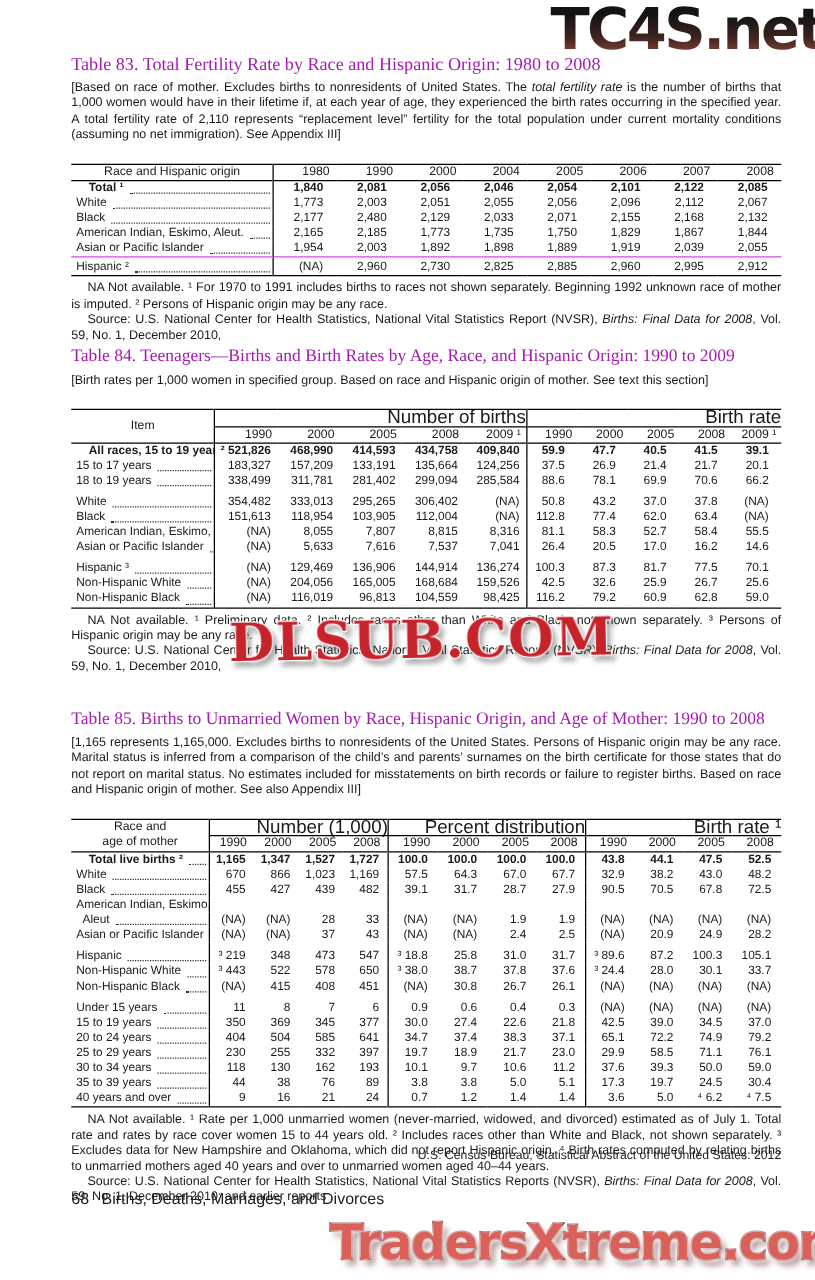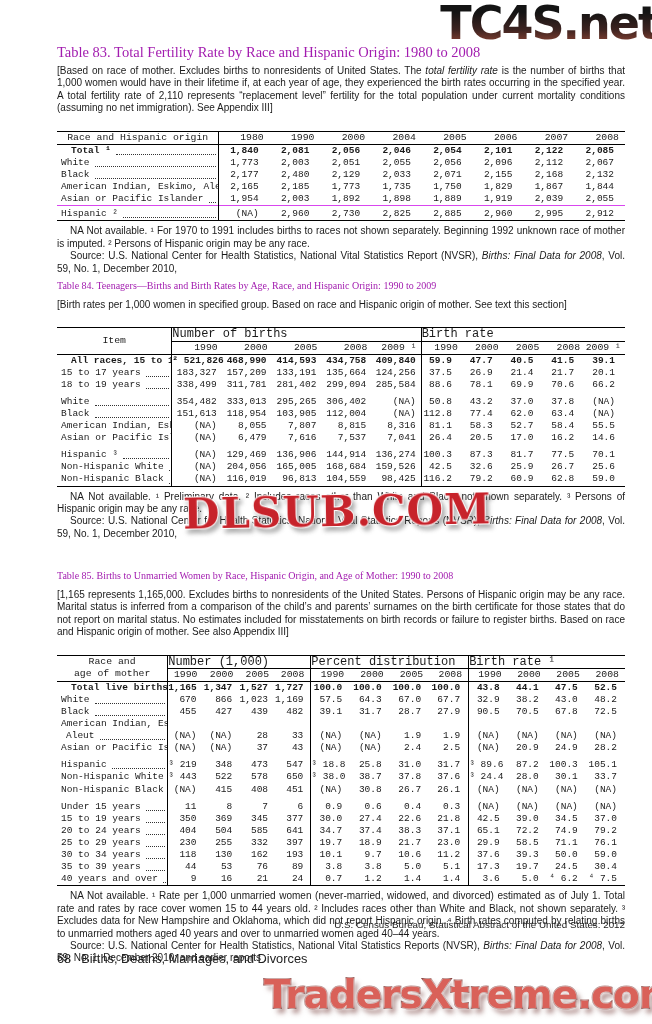--- a/index.html
+++ b/index.html
@@ -5,35 +5,35 @@
   html,body{margin:0;padding:0;}
   body{
     width:652px;height:1024px;position:relative;overflow:hidden;
     background:#fff;color:#1a1a1a;
     font-family:"Liberation Sans", sans-serif;
     -webkit-font-smoothing:antialiased;
   }
   .sec{position:absolute;left:57px;width:568px;}
   h2.tt{font-family:"Liberation Serif", serif;font-weight:normal;color:#a21caf;margin:0 0 4px 0;}
   #sec83 h2.tt{font-size:14.5px;line-height:17px;}
-  #sec84 h2.tt,#sec85 h2.tt{font-size:10px;line-height:19px;}
+  #sec84 h2.tt,#sec85 h2.tt{font-size:14px;line-height:19px;}
   .note{font-size:10px;line-height:12.4px;margin:0 0 5px 0;text-align:justify;}
   .note i{font-style:italic;}
   .fn{font-size:10px;line-height:12.4px;margin:0;text-indent:13px;text-align:justify;}
   .fn i{font-style:italic;}
 
   
   table.stat{width:100%;border-collapse:collapse;table-layout:fixed;
     border-top:1.5px solid #000;border-bottom:1.5px solid #000;
-    font-size:9.5px;line-height:12.1px;margin:16px 0 4px 0;font-family:Liberation Mono, monospace;}
+    font-size:9.5px;line-height:12.1px;margin:16px 0 4px 0;}
   table.stat th{font-weight:normal;padding:0;}
   table.stat td{padding:0;vertical-align:bottom;}
   table.stat thead{border-bottom:1.5px solid #000;}
   th.stubh{border-right:1px solid #000;text-align:center;vertical-align:middle;font-size:9.8px;padding:2px 2px;}
-  th.grp{border-bottom:1px solid #000;text-align:left;font-size:12px;padding:1px 0;}
+  th.grp{border-bottom:1px solid #000;text-align:right;font-size:15px;padding:1px 0;}
   th.yr{text-align:center;font-size:9.8px;padding:2px 0 1px 0;}
   th.ge,td.ge{border-right:1px solid #000;}
   td.stub{border-right:1px solid #000;}
   td.num{text-align:right;white-space:nowrap;}
   tr.gap td{padding-top:5px;}
   tr.rule td{border-top:1px solid #d946ef;padding-top:2px;}
   .boldc{font-weight:bold;}
   .lead{display:flex;align-items:baseline;overflow:hidden;}
   .lbl{white-space:nowrap;padding-left:4px;}
   .ind1 .lbl{padding-left:14px;font-weight:bold;}
@@ -361,21 +361,21 @@
             <td class="num g1">55.5</td>
           </tr>
           <tr>
             <td class="stub">
               <div class="lead">
                 <span class="lbl">Asian or Pacific Islander</span>
                 <span class="dots"></span>
               </div>
             </td>
             <td class="num g0">(NA)</td>
-            <td class="num g0">6,479</td>
+            <td class="num g0">5,633</td>
             <td class="num g0">7,616</td>
             <td class="num g0">7,537</td>
             <td class="num g0 ge">7,041</td>
             <td class="num g1">26.4</td>
             <td class="num g1">20.5</td>
             <td class="num g1">17.0</td>
             <td class="num g1">16.2</td>
             <td class="num g1">14.6</td>
           </tr>
           <tr class="gap">
@@ -761,21 +761,21 @@
             <td class="num g2">59.0</td>
           </tr>
           <tr>
             <td class="stub">
               <div class="lead">
                 <span class="lbl">35 to 39 years</span>
                 <span class="dots"></span>
               </div>
             </td>
             <td class="num g0">44</td>
-            <td class="num g0">53</td>
+            <td class="num g0">38</td>
             <td class="num g0">76</td>
             <td class="num g0 ge">89</td>
             <td class="num g1">3.8</td>
             <td class="num g1">3.8</td>
             <td class="num g1">5.0</td>
             <td class="num g1 ge">5.1</td>
             <td class="num g2">17.3</td>
             <td class="num g2">19.7</td>
             <td class="num g2">24.5</td>
             <td class="num g2">30.4</td>

